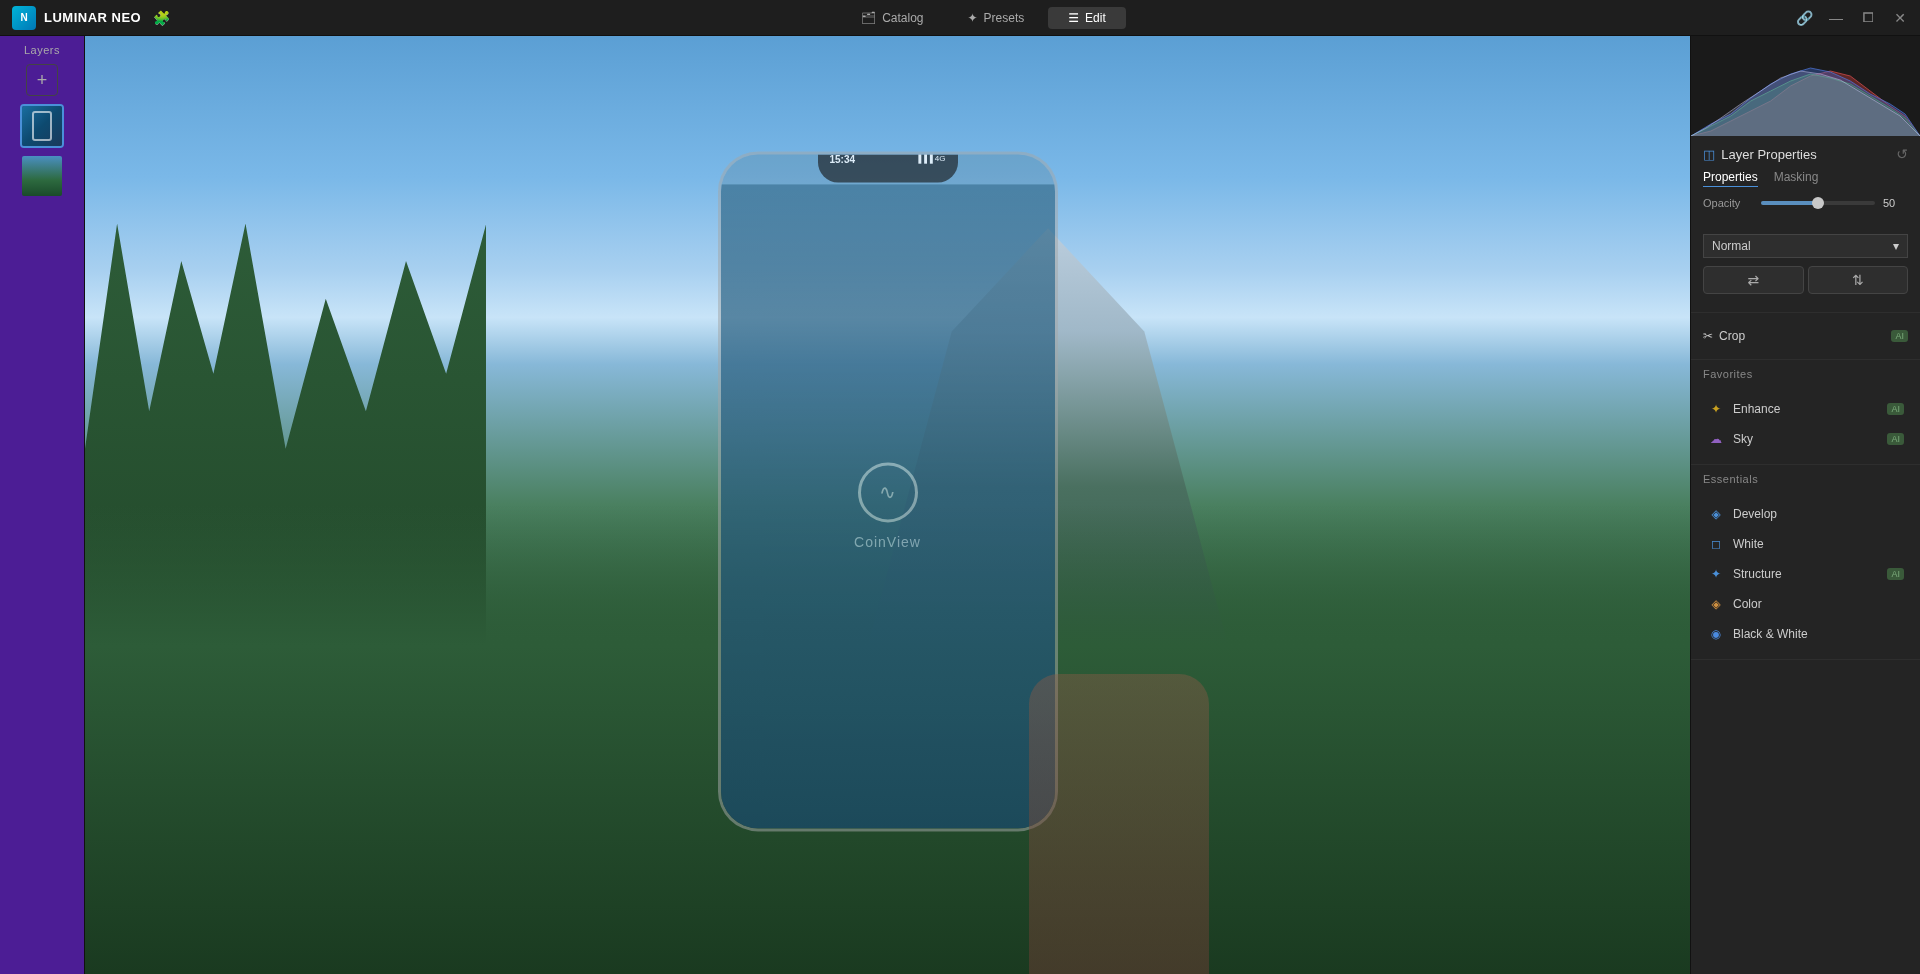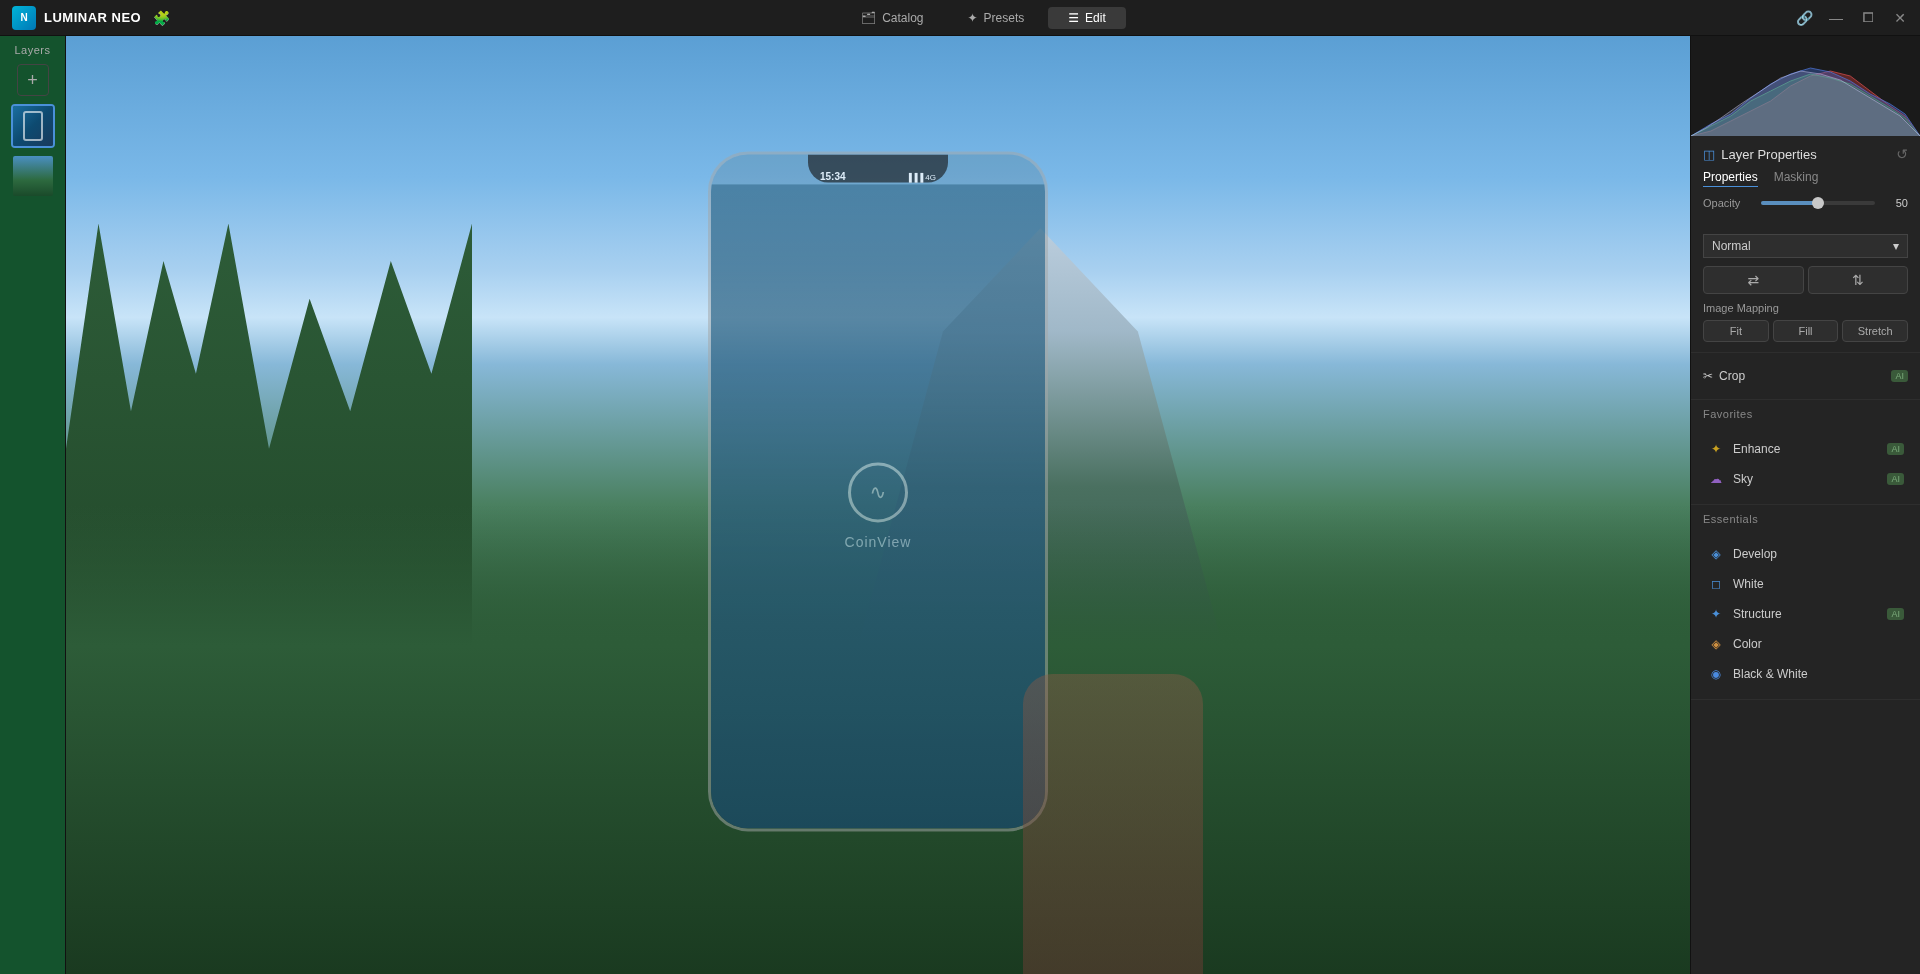--- a/index.html
+++ b/index.html
@@ -90,22 +90,22 @@
 
     
     .main {
       display: flex;
       flex: 1;
       overflow: hidden;
     }
 
     
     .sidebar-left {
-      width: 66px;
-      background: #14532d;
+      width: 85px;
+      background: #4c1d95;
       display: flex;
       flex-direction: column;
       align-items: center;
       padding-top: 8px;
       border-right: 1px solid #111;
       flex-shrink: 0;
     }
     .sidebar-title {
       color: #aaa;
       font-size: 11px;
@@ -241,21 +241,21 @@
     .phone-notch {
       position: absolute;
       top: 0;
       left: 50%;
       transform: translateX(-50%);
       width: 140px;
       height: 28px;
       background: rgba(20,20,20,0.85);
       border-radius: 0 0 20px 20px;
       display: flex;
-      align-items: flex-end;
+      align-items: flex-start;
       justify-content: space-between;
       padding: 0 12px;
     }
     .phone-time {
       color: #fff;
       font-size: 10px;
       font-weight: 600;
     }
     .phone-status {
       color: #fff;
@@ -399,21 +399,20 @@
     }
     .control-label {
       color: #999;
       font-size: 11px;
       min-width: 50px;
     }
     .control-value {
       color: #ccc;
       font-size: 11px;
       min-width: 25px;
-      text-align: right;
     }
     .slider-track {
       flex: 1;
       height: 4px;
       background: #3a3a3a;
       border-radius: 2px;
       position: relative;
       margin: 0 8px;
     }
     .slider-fill {
@@ -686,34 +685,20 @@
 
       <div class="transform-btns">
         <div class="transform-btn">
           <span>⇄</span>
         </div>
         <div class="transform-btn">
           <span>⇅</span>
         </div>
       </div>
 
-      <div class="image-mapping-section">
-        <div class="image-mapping-label">Image Mapping</div>
-        <div class="mapping-btns">
-          <div class="mapping-btn">
-            <span>Fit</span>
-          </div>
-          <div class="mapping-btn">
-            <span>Fill</span>
-          </div>
-          <div class="mapping-btn">
-            <span>Stretch</span>
-          </div>
-        </div>
-      </div>
     </div>
 
     <div class="panel-section">
       <div class="crop-row">
         <span style="color:#ccc;">✂</span>
         <span class="tool-label">Crop</span>
         <span class="crop-badge">AI</span>
       </div>
     </div>
 

